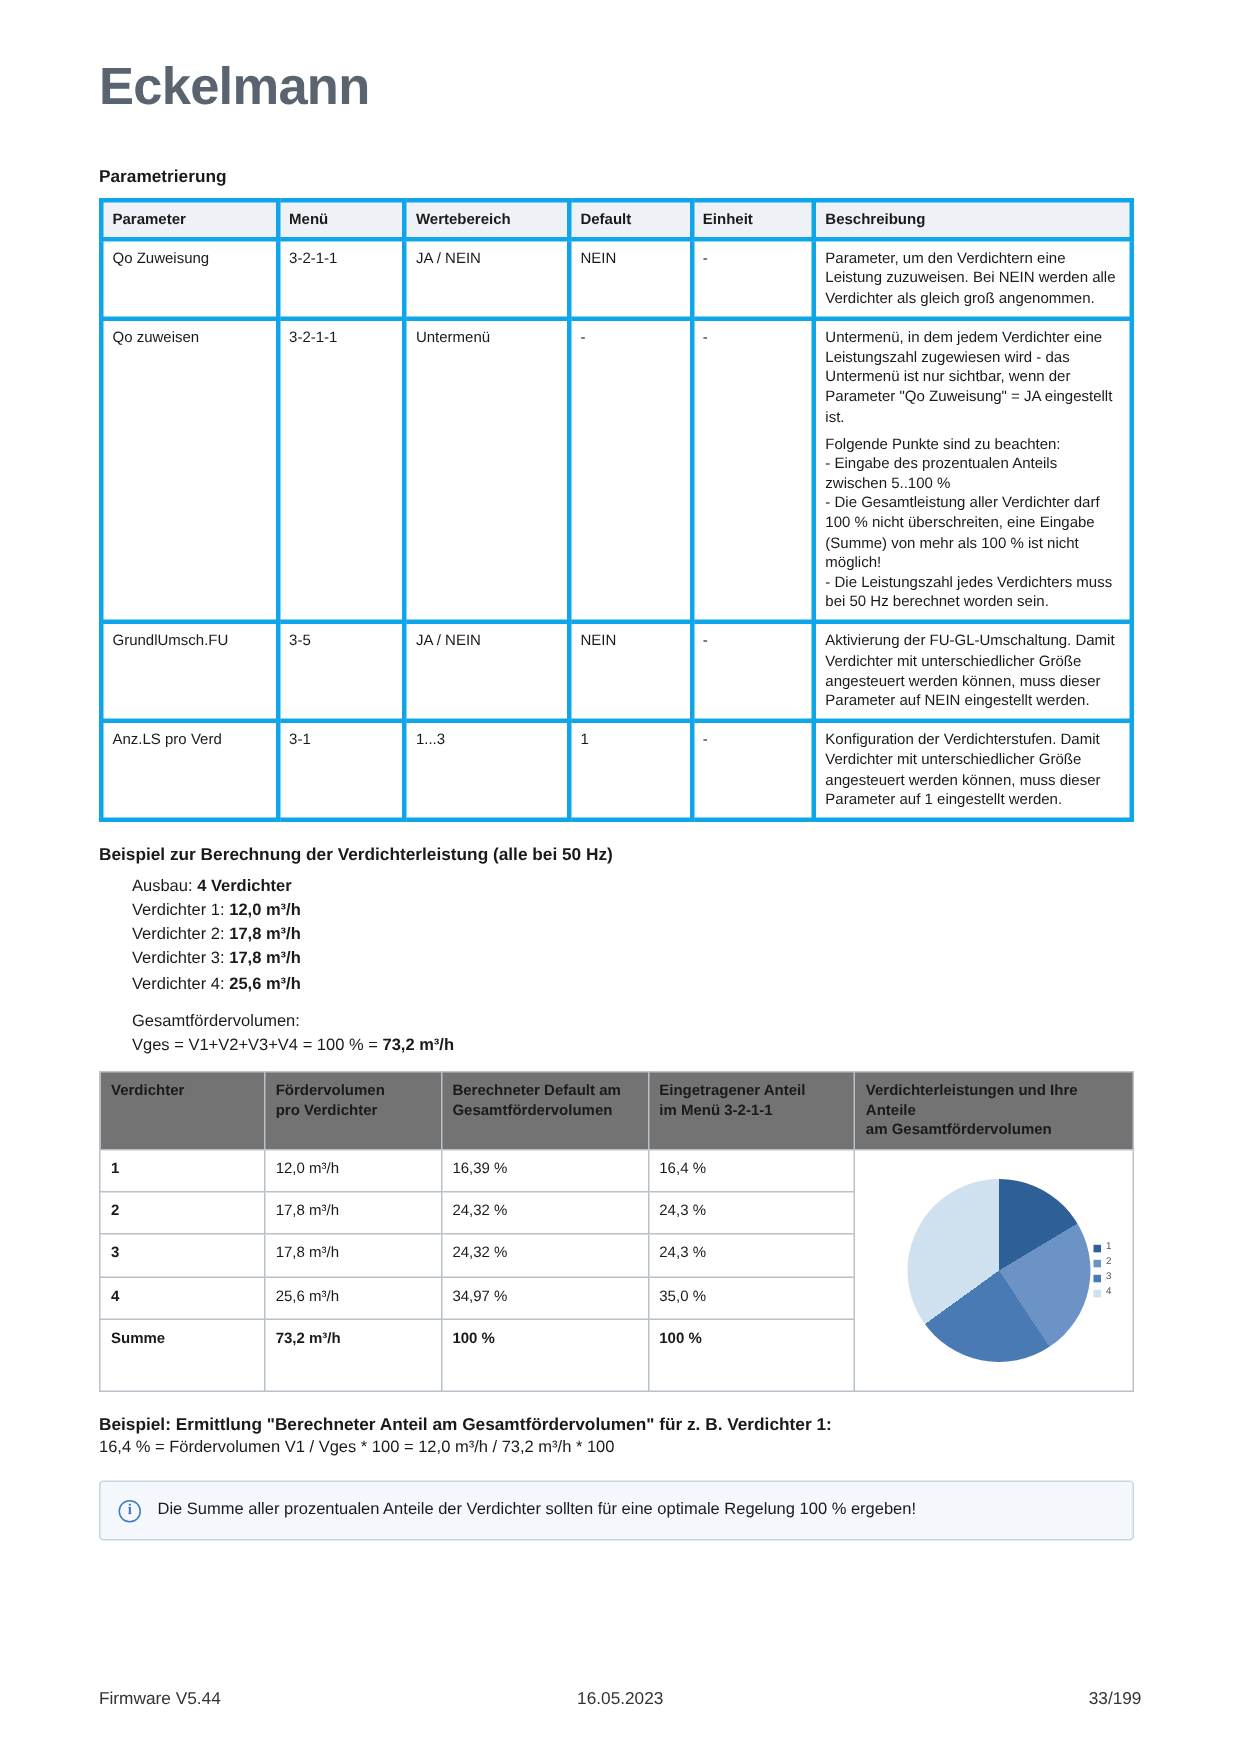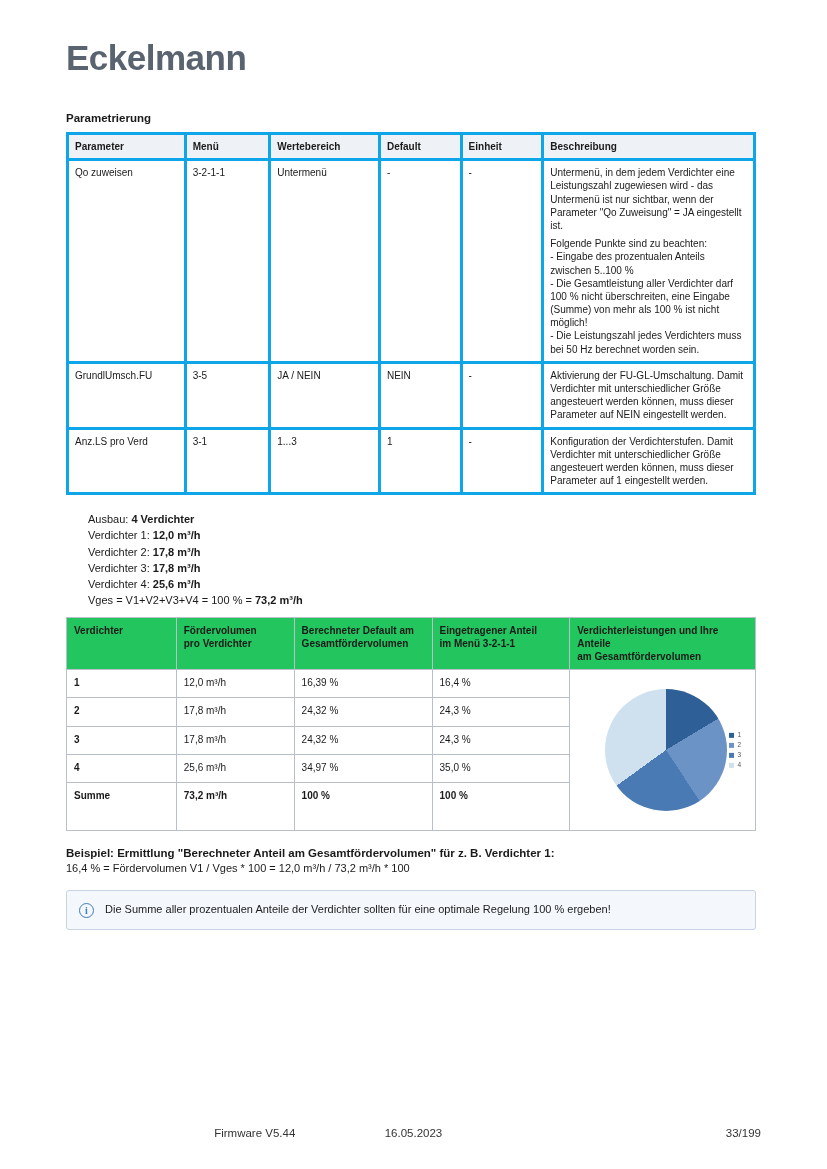--- a/index.html
+++ b/index.html
@@ -82,21 +82,21 @@
     font-size: 10px;
     margin-top: 9px;
   }
   table.calc th, table.calc td {
     border: 1px solid #b9c0c9;
     vertical-align: top;
     padding: 6px 7px;
     line-height: 1.3;
   }
   table.calc thead th {
-    background: #22c55e;
+    background: #737373;
     font-weight: bold;
     text-align: left;
   }
   table.calc .k0 { width: 110px; }
   table.calc .k1 { width: 118px; }
   table.calc .k2 { width: 138px; }
   table.calc .k3 { width: 138px; }
   table.calc .k4 { width: 186px; }
   table.calc tbody td { height: 27px; }
   table.calc .bold { font-weight: bold; }
@@ -158,21 +158,21 @@
   }
   .footer {
     position: absolute;
     left: 66px;
     right: 66px;
     bottom: 30px;
     display: flex;
     font-size: 11.5px;
     color: #333;
   }
-  .footer .l { flex: 0 0 33%; text-align: right; }
+  .footer .l { flex: 0 0 33%; text-align: left; }
   .footer .c { flex: 0 0 34%; text-align: center; }
   .footer .r { flex: 0 0 33%; text-align: right; }
 </style>
 </head>
 <body>
 
 <div class="page">
 
   <div class="logo">Eckelmann</div>
 
@@ -185,20 +185,30 @@
         <tr>
           <th class="c0">Parameter</th>
           <th class="c1">Menü</th>
           <th class="c2">Wertebereich</th>
           <th class="c3">Default</th>
           <th class="c4">Einheit</th>
           <th class="c5">Beschreibung</th>
         </tr>
       </thead>
       <tbody>
+        <tr>
+          <td class="c0">Qo Zuweisung</td>
+          <td class="c1">3-2-1-1</td>
+          <td class="c2">JA / NEIN</td>
+          <td class="c3">NEIN</td>
+          <td class="c4">-</td>
+          <td class="c5">
+            <p>Parameter, um den Verdichtern eine Leistung zuzuweisen. Bei NEIN werden alle Verdichter als gleich groß angenommen.</p>
+          </td>
+        </tr>
         <tr>
           <td class="c0">Qo zuweisen</td>
           <td class="c1">3-2-1-1</td>
           <td class="c2">Untermenü</td>
           <td class="c3">-</td>
           <td class="c4">-</td>
           <td class="c5">
             <p>Untermenü, in dem jedem Verdichter eine Leistungszahl zugewiesen wird - das Untermenü ist nur sichtbar, wenn der Parameter "Qo Zuweisung" = JA eingestellt ist.</p>
             <p style="white-space:pre-line">Folgende Punkte sind zu beachten:
 - Eingabe des prozentualen Anteils zwischen 5..100 %
@@ -223,26 +233,28 @@
           <td class="c3">1</td>
           <td class="c4">-</td>
           <td class="c5">
             <p>Konfiguration der Verdichterstufen. Damit Verdichter mit unterschiedlicher Größe angesteuert werden können, muss dieser Parameter auf 1 eingestellt werden.</p>
           </td>
         </tr>
       </tbody>
     </table>
 
     <div class="example-block">
+      <div class="example-head">Beispiel zur Berechnung der Verdichterleistung (alle bei 50 Hz)</div>
       <div class="lines">
         <div class="row"><span>Ausbau: </span><b>4 Verdichter</b></div>
         <div class="row"><span>Verdichter 1: </span><b>12,0 m³/h</b></div>
         <div class="row"><span>Verdichter 2: </span><b>17,8 m³/h</b></div>
         <div class="row"><span>Verdichter 3: </span><b>17,8 m³/h</b></div>
         <div class="row"><span>Verdichter 4: </span><b>25,6 m³/h</b></div>
+        <div class="row" style="margin-top:9px">Gesamtfördervolumen:</div>
         <div class="row"><span>Vges = V1+V2+V3+V4 = 100 % = </span><b>73,2 m³/h</b></div>
       </div>
     </div>
 
     <table class="calc">
       <thead>
         <tr>
           <th class="k0">Verdichter</th>
           <th class="k1">
             <div>Fördervolumen</div>

